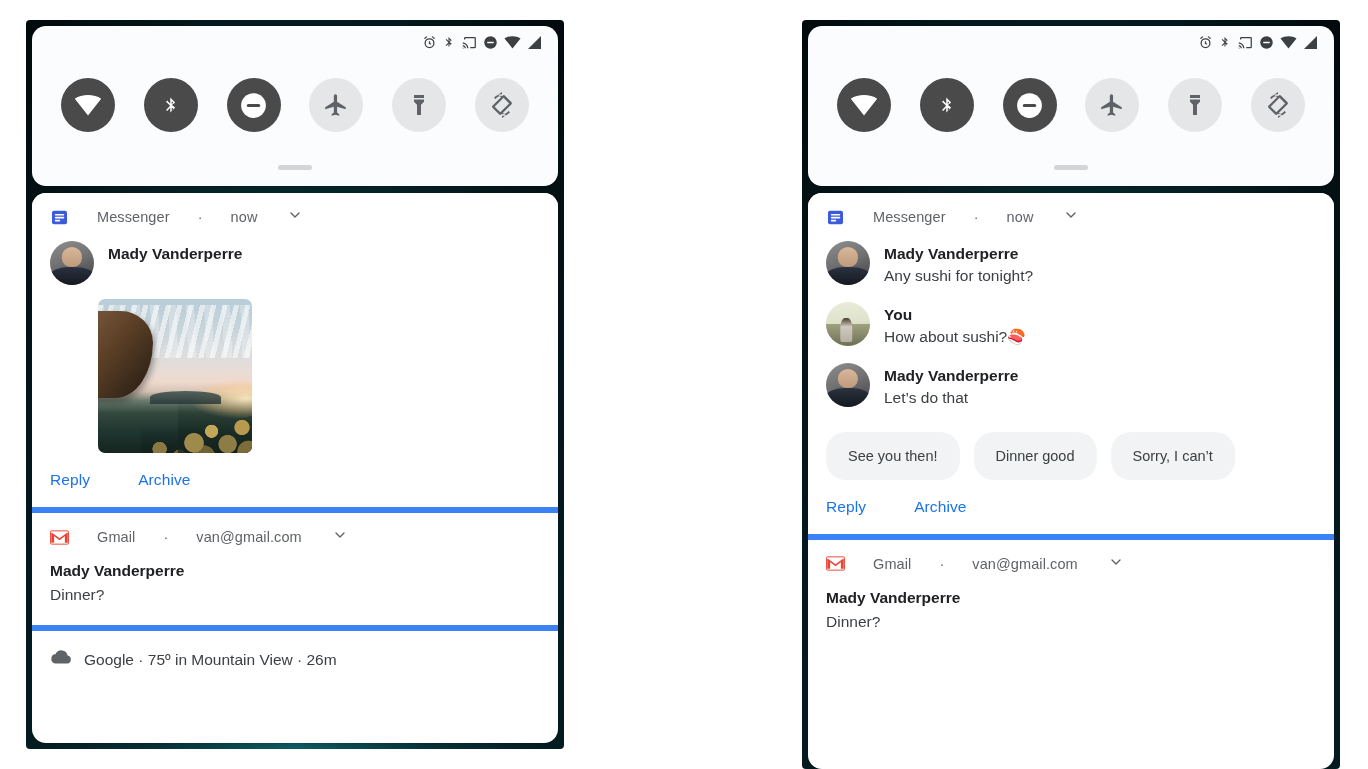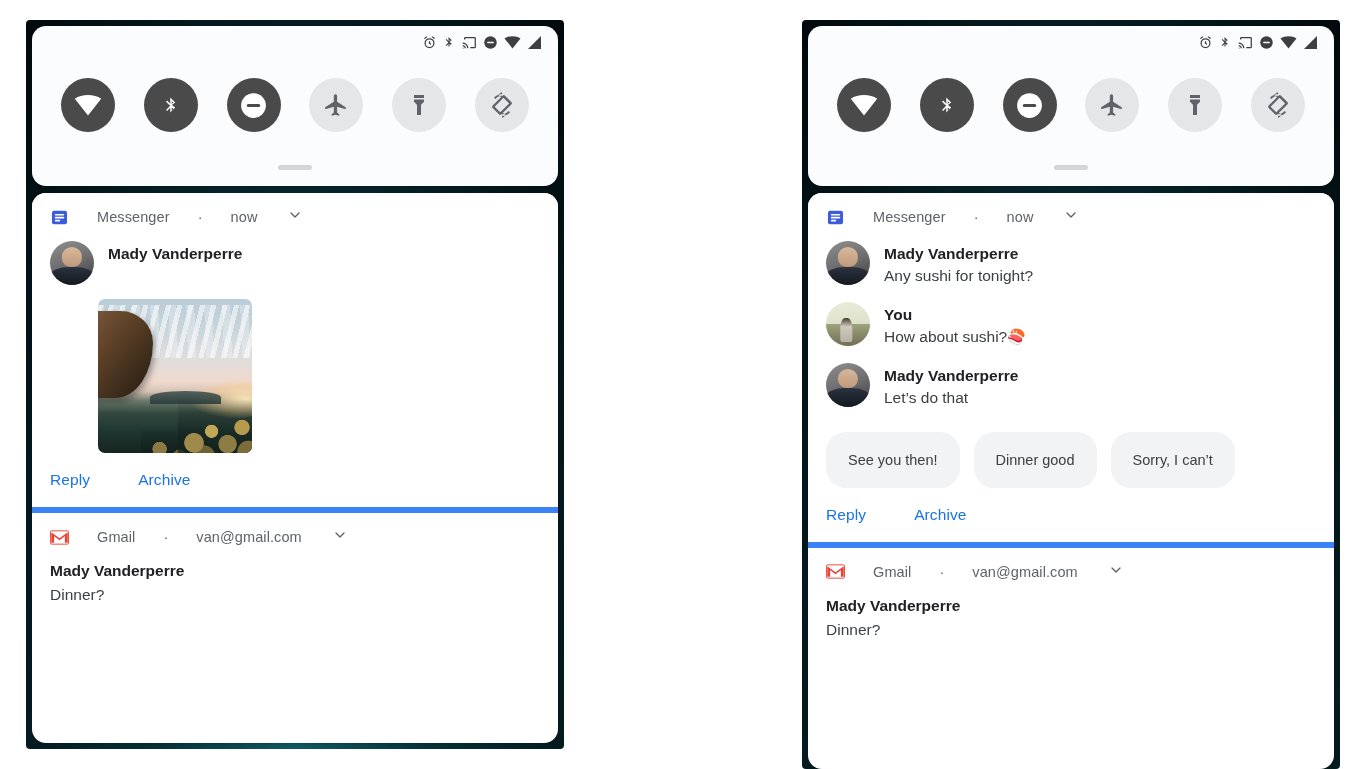--- a/index.html
+++ b/index.html
@@ -178,21 +178,21 @@
   .chips {
     display: flex;
     gap: 14px;
     padding: 0 18px;
     margin-top: 22px;
   }
   .chip {
     background: #f1f3f4;
     border: none;
     border-radius: 20px;
-    height: 56px;
+    height: 48px;
     padding: 0 22px;
     font-family: "Liberation Sans", sans-serif;
     font-size: 14.5px;
     color: #3c4043;
     cursor: pointer;
     white-space: nowrap;
   }
 
   .actions {
     display: flex;
@@ -483,20 +483,30 @@
               <path d="M6 9l6 6 6-6"></path>
             </svg>
         </span>
       </div>
       <div class="gmail-body">
         <div class="gmail-title">Mady Vanderperre</div>
         <div class="gmail-sub">Dinner?</div>
       </div>
     </div>
 
+    <div class="notif">
+      <div class="google-row">
+        <span class="cloud-icon">
+          <svg width="22" height="16" viewBox="0 0 24 16" fill="#5f6368">
+            <path d="M19.2 6.3A7 7 0 0 0 6.1 4.6 5.3 5.3 0 0 0 5.4 15h13.3a4.4 4.4 0 0 0 .5-8.7z"></path>
+          </svg>
+        </span>
+        <span class="google-text">Google · 75º in Mountain View · 26m</span>
+      </div>
+    </div>
 
     <div class="pad-bottom"></div>
   </div>
 </div>
 
 <div class="phone right">
 
   <div class="qs-card">
     <div class="status-bar">
       <span class="sicon">

